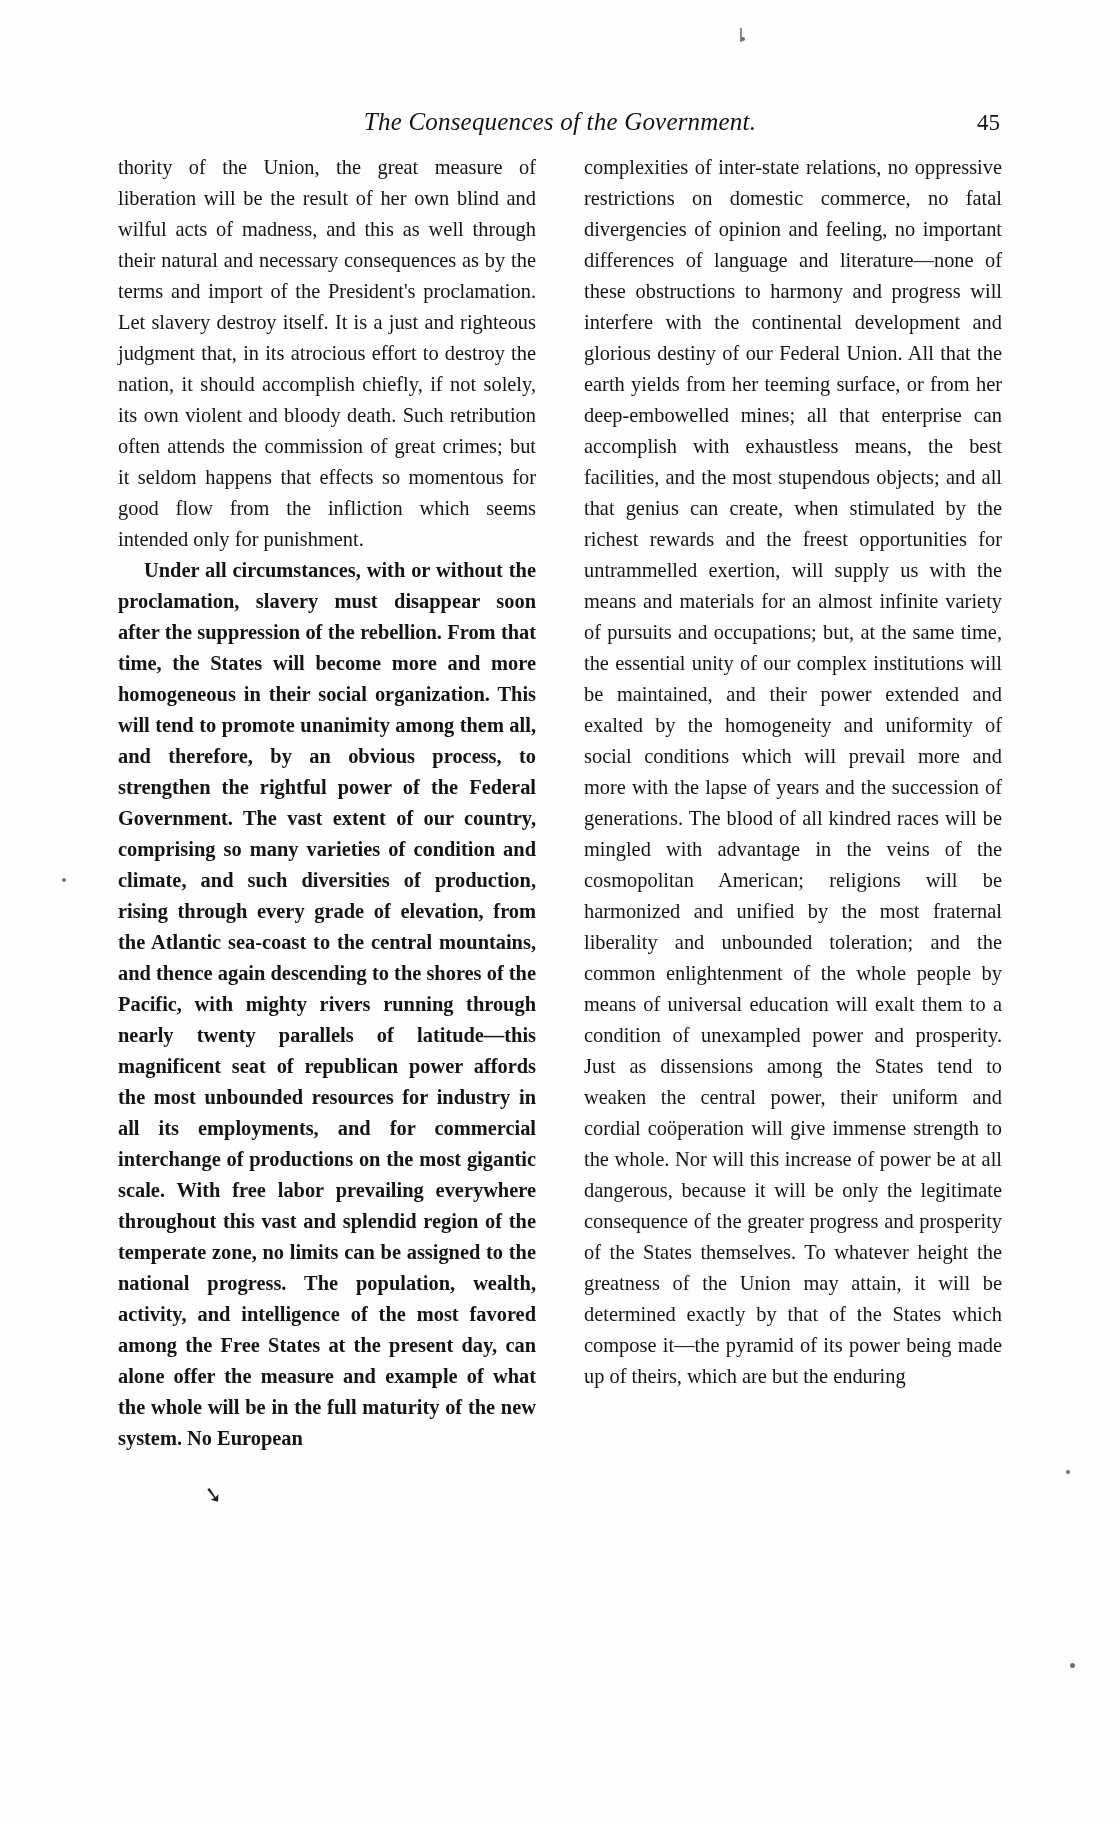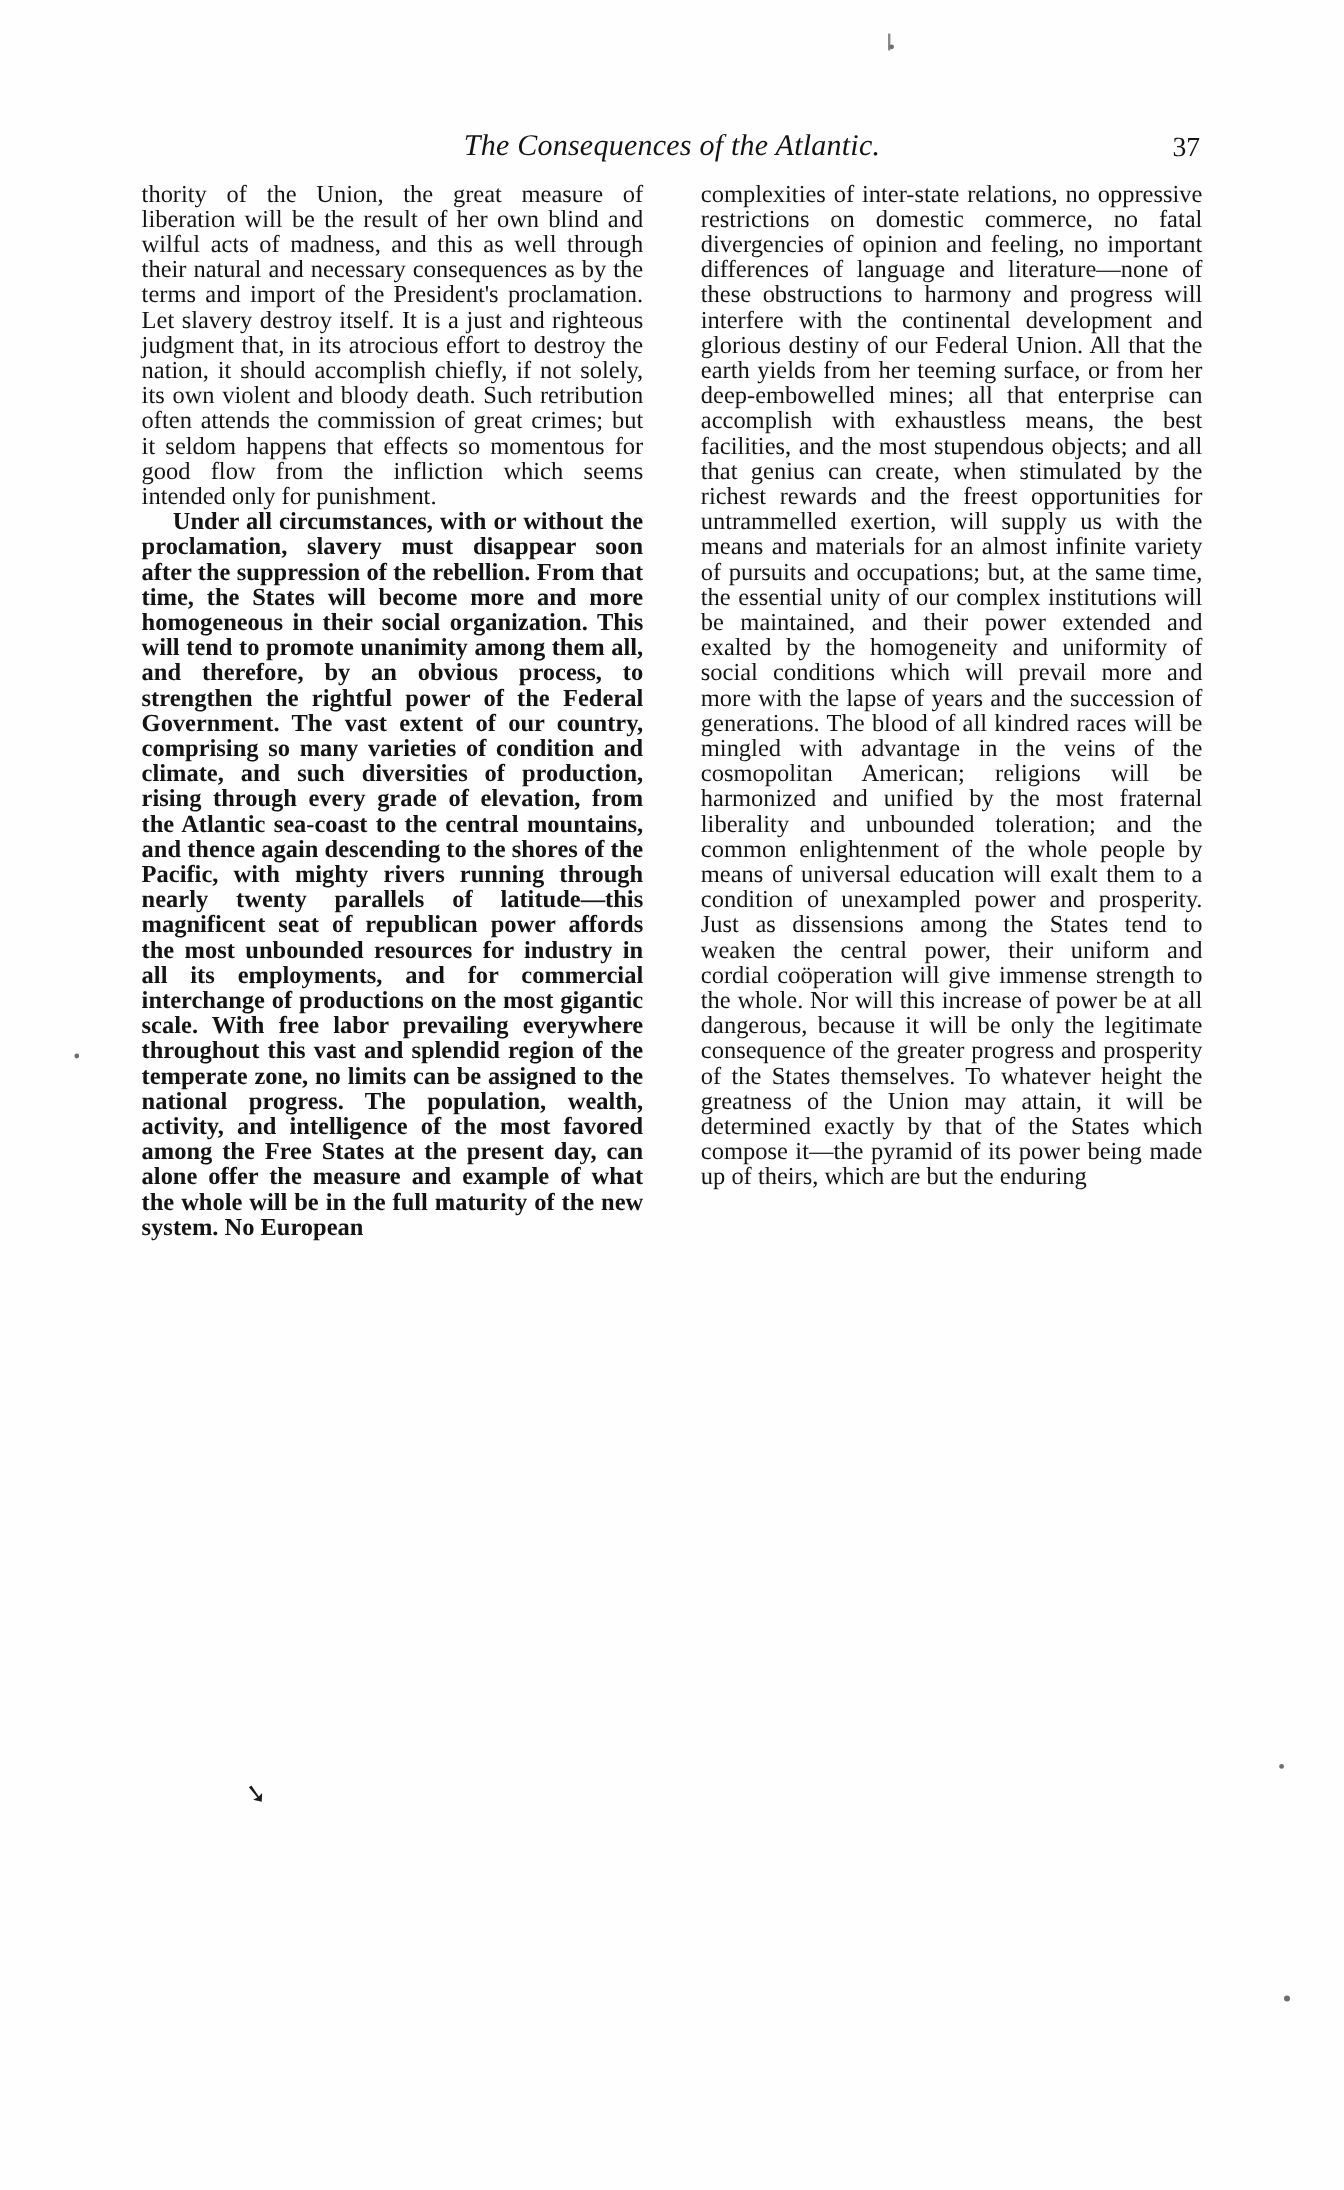--- a/index.html
+++ b/index.html
@@ -51,21 +51,21 @@
     width: 884px;
     display: flex;
     justify-content: space-between;
   }
   .col {
     width: 418px;
   }
   .col p {
     margin: 0;
     font-size: 20.4px;
-    line-height: 21px;
+    line-height: 31px;
     text-align: justify;
     text-justify: inter-word;
     -webkit-hyphens: none;
     hyphens: none;
   }
   .col p.indent {
     text-indent: 26px;
     font-weight: bold;
   }
 
@@ -101,22 +101,22 @@
 
 <div class="page">
 
   <div class="tick"></div>
   <div class="speck s1"></div>
   <div class="speck s2"></div>
   <div class="speck s3"></div>
   <div class="speck s4"></div>
 
   <div class="running-head">
-    <div class="title">The Consequences of the Atlantic.</div>
-    <div class="folio">37</div>
+    <div class="title">The Consequences of the Government.</div>
+    <div class="folio">45</div>
   </div>
 
   <div class="columns">
     <div class="col">
       <p>thority of the Union, the great measure of liberation will be the result of her own blind and wilful acts of madness, and this as well through their natural and necessary consequences as by the terms and import of the President's proclamation. Let slavery destroy itself. It is a just and righteous judgment that, in its atrocious effort to destroy the nation, it should accomplish chiefly, if not solely, its own violent and bloody death. Such retribution often attends the commission of great crimes; but it seldom happens that effects so momentous for good flow from the infliction which seems intended only for punishment.</p>
       <p class="indent">Under all circumstances, with or without the proclamation, slavery must disappear soon after the suppression of the rebellion. From that time, the States will become more and more homogeneous in their social organization. This will tend to promote unanimity among them all, and therefore, by an obvious process, to strengthen the rightful power of the Federal Government. The vast extent of our country, comprising so many varieties of condition and climate, and such diversities of production, rising through every grade of elevation, from the Atlantic sea-coast to the central mountains, and thence again descending to the shores of the Pacific, with mighty rivers running through nearly twenty parallels of latitude—this magnificent seat of republican power affords the most unbounded resources for industry in all its employments, and for commercial interchange of productions on the most gigantic scale. With free labor prevailing everywhere throughout this vast and splendid region of the temperate zone, no limits can be assigned to the national progress. The population, wealth, activity, and intelligence of the most favored among the Free States at the present day, can alone offer the measure and example of what the whole will be in the full maturity of the new system. No European</p>
     </div>
     <div class="col">
       <p>complexities of inter-state relations, no oppressive restrictions on domestic commerce, no fatal divergencies of opinion and feeling, no important differences of language and literature—none of these obstructions to harmony and progress will interfere with the continental development and glorious destiny of our Federal Union. All that the earth yields from her teeming surface, or from her deep-embowelled mines; all that enterprise can accomplish with exhaustless means, the best facilities, and the most stupendous objects; and all that genius can create, when stimulated by the richest rewards and the freest opportunities for untrammelled exertion, will supply us with the means and materials for an almost infinite variety of pursuits and occupations; but, at the same time, the essential unity of our complex institutions will be maintained, and their power extended and exalted by the homogeneity and uniformity of social conditions which will prevail more and more with the lapse of years and the succession of generations. The blood of all kindred races will be mingled with advantage in the veins of the cosmopolitan American; religions will be harmonized and unified by the most fraternal liberality and unbounded toleration; and the common enlightenment of the whole people by means of universal education will exalt them to a condition of unexampled power and prosperity. Just as dissensions among the States tend to weaken the central power, their uniform and cordial coöperation will give immense strength to the whole. Nor will this increase of power be at all dangerous, because it will be only the legitimate consequence of the greater progress and prosperity of the States themselves. To whatever height the greatness of the Union may attain, it will be determined exactly by that of the States which compose it—the pyramid of its power being made up of theirs, which are but the enduring</p>
     </div>

